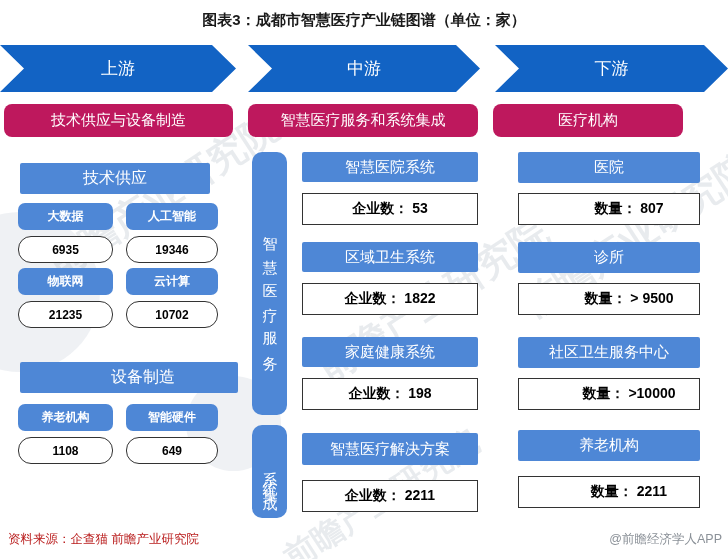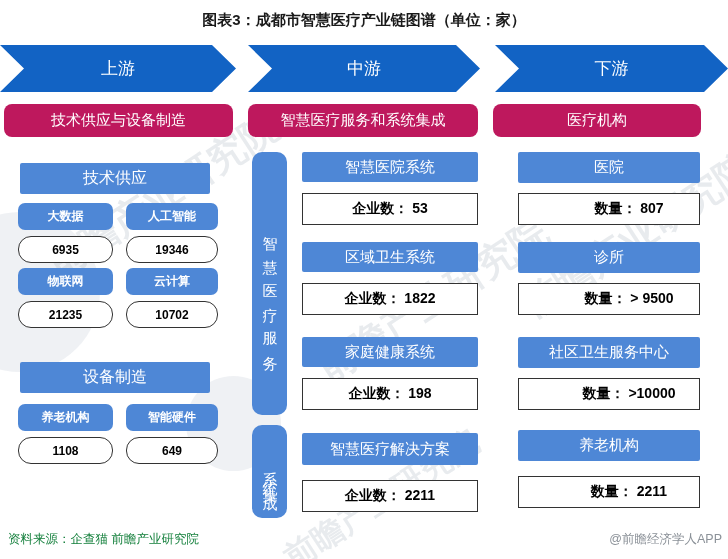--- a/index.html
+++ b/index.html
@@ -33,21 +33,21 @@
   .arrow-mid{left:248px;width:232px;}
   .arrow-down{left:495px;width:233px;}
   
   .hdr{
     position:absolute;z-index:2;top:104px;height:33px;background:#be185d;
     border-radius:8px;color:#fff;font-size:15px;
     display:flex;align-items:center;justify-content:center;
   }
   .hdr-up{left:4px;width:229px;}
   .hdr-mid{left:248px;width:230px;}
-  .hdr-down{left:493px;width:208px;}
+  .hdr-down{left:493px;width:190px;}
   
   .bluebox{
     position:absolute;z-index:2;background:#4e87d6;color:#fff;
     display:flex;align-items:center;justify-content:center;border-radius:2px;
   }
   .pill{border-radius:7px;font-size:12px;font-weight:bold;}
   .whitebox{
     position:absolute;z-index:2;background:#fff;border:1px solid #333;
     color:#000;font-weight:bold;display:flex;align-items:center;justify-content:center;
     box-sizing:border-box;
@@ -68,21 +68,21 @@
   .vbar-svc{top:152px;height:263px;}
   .vbar-svc span{letter-spacing:24px;transform:translateY(12px);}
   .vbar-int{top:425px;height:93px;}
   .vbar-int span{letter-spacing:8px;transform:translateY(4px);}
   .mid-box{left:302px;width:176px;font-size:15px;}
   .mid-val{left:302px;width:176px;height:32px;font-size:14px;}
   
   .down-box{left:518px;width:182px;font-size:15px;}
   .down-val{left:518px;width:182px;height:32px;font-size:14px;padding-left:40px;}
   
-  .src{position:absolute;z-index:2;left:8px;top:531px;font-size:12.5px;color:#15803d;text-align:center;}
+  .src{position:absolute;z-index:2;left:8px;top:531px;font-size:12.5px;color:#b91c1c;text-align:center;}
   .credit{position:absolute;z-index:2;right:6px;top:531px;font-size:12.5px;color:#8b9198;}
 </style>
 </head>
 <body>
 
 <div class="stage">
 
   <div class="wm-circle" style="left:-60px;top:212px;width:160px;height:160px;"></div>
   <div class="wm-circle" style="left:186px;top:376px;width:95px;height:95px;"></div>
   <div class="wm-text" style="left:30px;top:170px;">前瞻产业研究院</div>
@@ -111,21 +111,21 @@
   <div class="bluebox pill up-colA up-lbl" style="top:203px;">大数据</div>
   <div class="bluebox pill up-colB up-lbl" style="top:203px;">人工智能</div>
   <div class="whitebox up-colA up-val" style="top:236px;">6935</div>
   <div class="whitebox up-colB up-val" style="top:236px;">19346</div>
 
   <div class="bluebox pill up-colA up-lbl" style="top:268px;">物联网</div>
   <div class="bluebox pill up-colB up-lbl" style="top:268px;">云计算</div>
   <div class="whitebox up-colA up-val" style="top:301px;">21235</div>
   <div class="whitebox up-colB up-val" style="top:301px;">10702</div>
 
-  <div class="bluebox grp-title" style="top:362px;">设备制造</div>
+  <div class="bluebox grp-title" style="top:362px;padding-left:28px;">设备制造</div>
 
   <div class="bluebox pill up-colA up-lbl" style="top:404px;">养老机构</div>
   <div class="bluebox pill up-colB up-lbl" style="top:404px;">智能硬件</div>
   <div class="whitebox up-colA up-val" style="top:437px;">1108</div>
   <div class="whitebox up-colB up-val" style="top:437px;">649</div>
 
   <div class="vbar vbar-svc">
     <span>智慧医疗服务</span>
   </div>
   <div class="vbar vbar-int">

